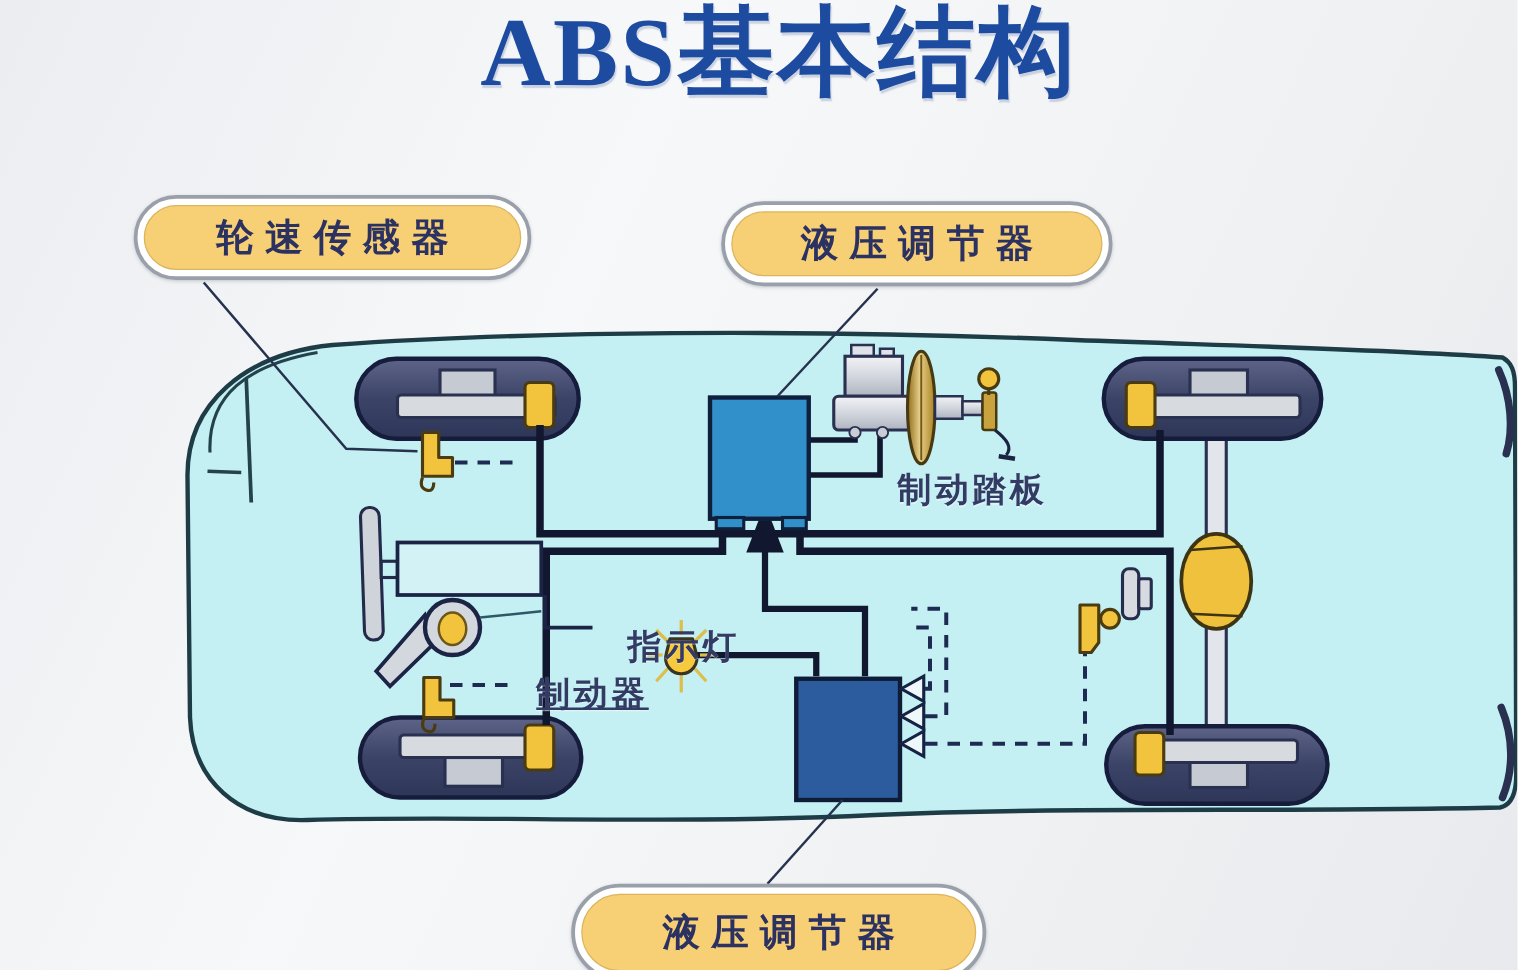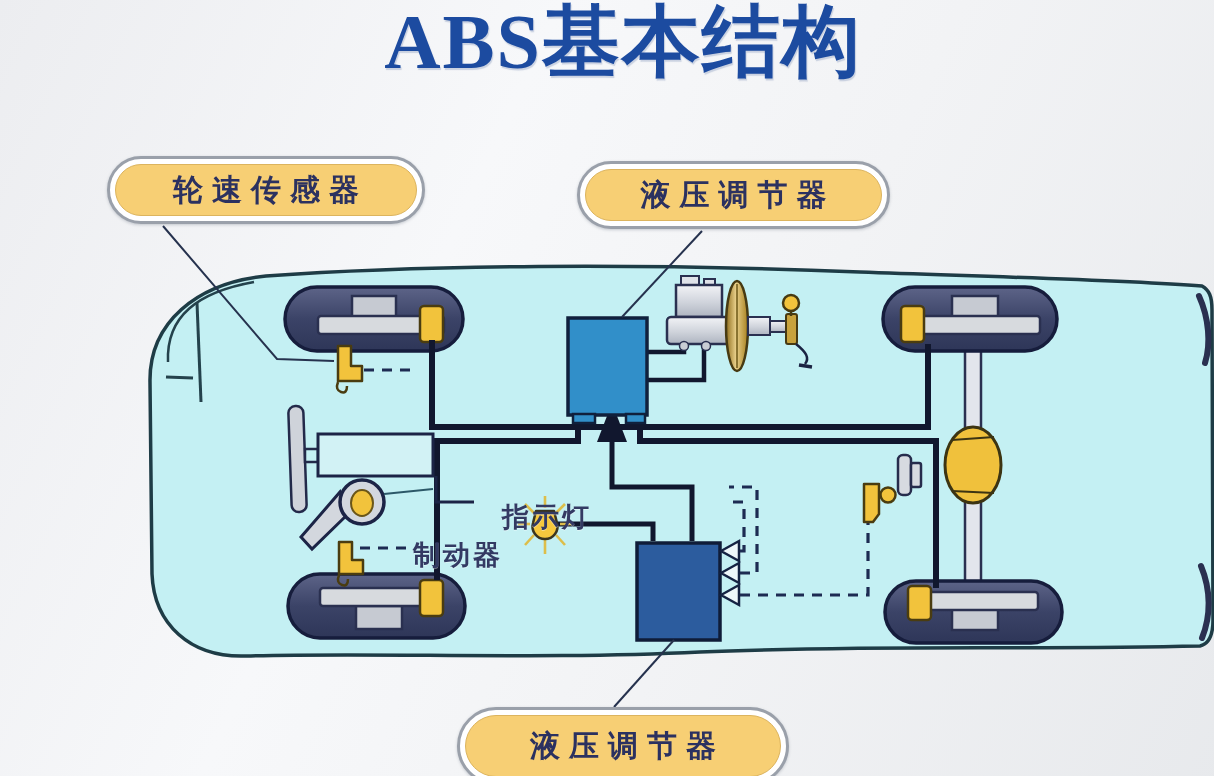--- a/index.html
+++ b/index.html
@@ -30,21 +30,21 @@
   }
   .pill.wss{left:107px;top:156px;width:318px;height:68px;}
   .pill.hyd{left:577px;top:161px;width:313px;height:68px;}
   .pill.ecu{left:457px;top:707px;width:332px;height:78px;}
   .inline-label{
     position:absolute;z-index:2;font-weight:bold;font-size:27px;color:#333a63;
     letter-spacing:3px;white-space:nowrap;text-shadow:0 1px 0 rgba(255,255,255,.4);
   }
   .lbl-pedal{left:718px;top:374px;}
   .lbl-light{left:502px;top:464px;margin-top:35px;}
-  .lbl-brake{left:413px;top:537px;}
+  .lbl-brake{left:429px;top:537px;text-decoration:underline;}
 </style>
 </head>
 <body>
 
 <div class="stage">
 
   <div class="title">ABS基本结构</div>
 
   <svg class="diagram" width="1214" height="776" viewBox="0 0 1214 776">
     <defs>
@@ -209,16 +209,17 @@
   <div class="pill hyd">
     <div class="pill-inner">液压调节器</div>
   </div>
   <div class="pill wss">
     <div class="pill-inner">轮速传感器</div>
   </div>
   <div class="pill ecu">
     <div class="pill-inner">液压调节器</div>
   </div>
 
+  <div class="inline-label lbl-pedal">制动踏板</div>
   <div class="inline-label lbl-light">指示灯</div>
   <div class="inline-label lbl-brake">制动器</div>
 
 </div>
 
 </body></html>

